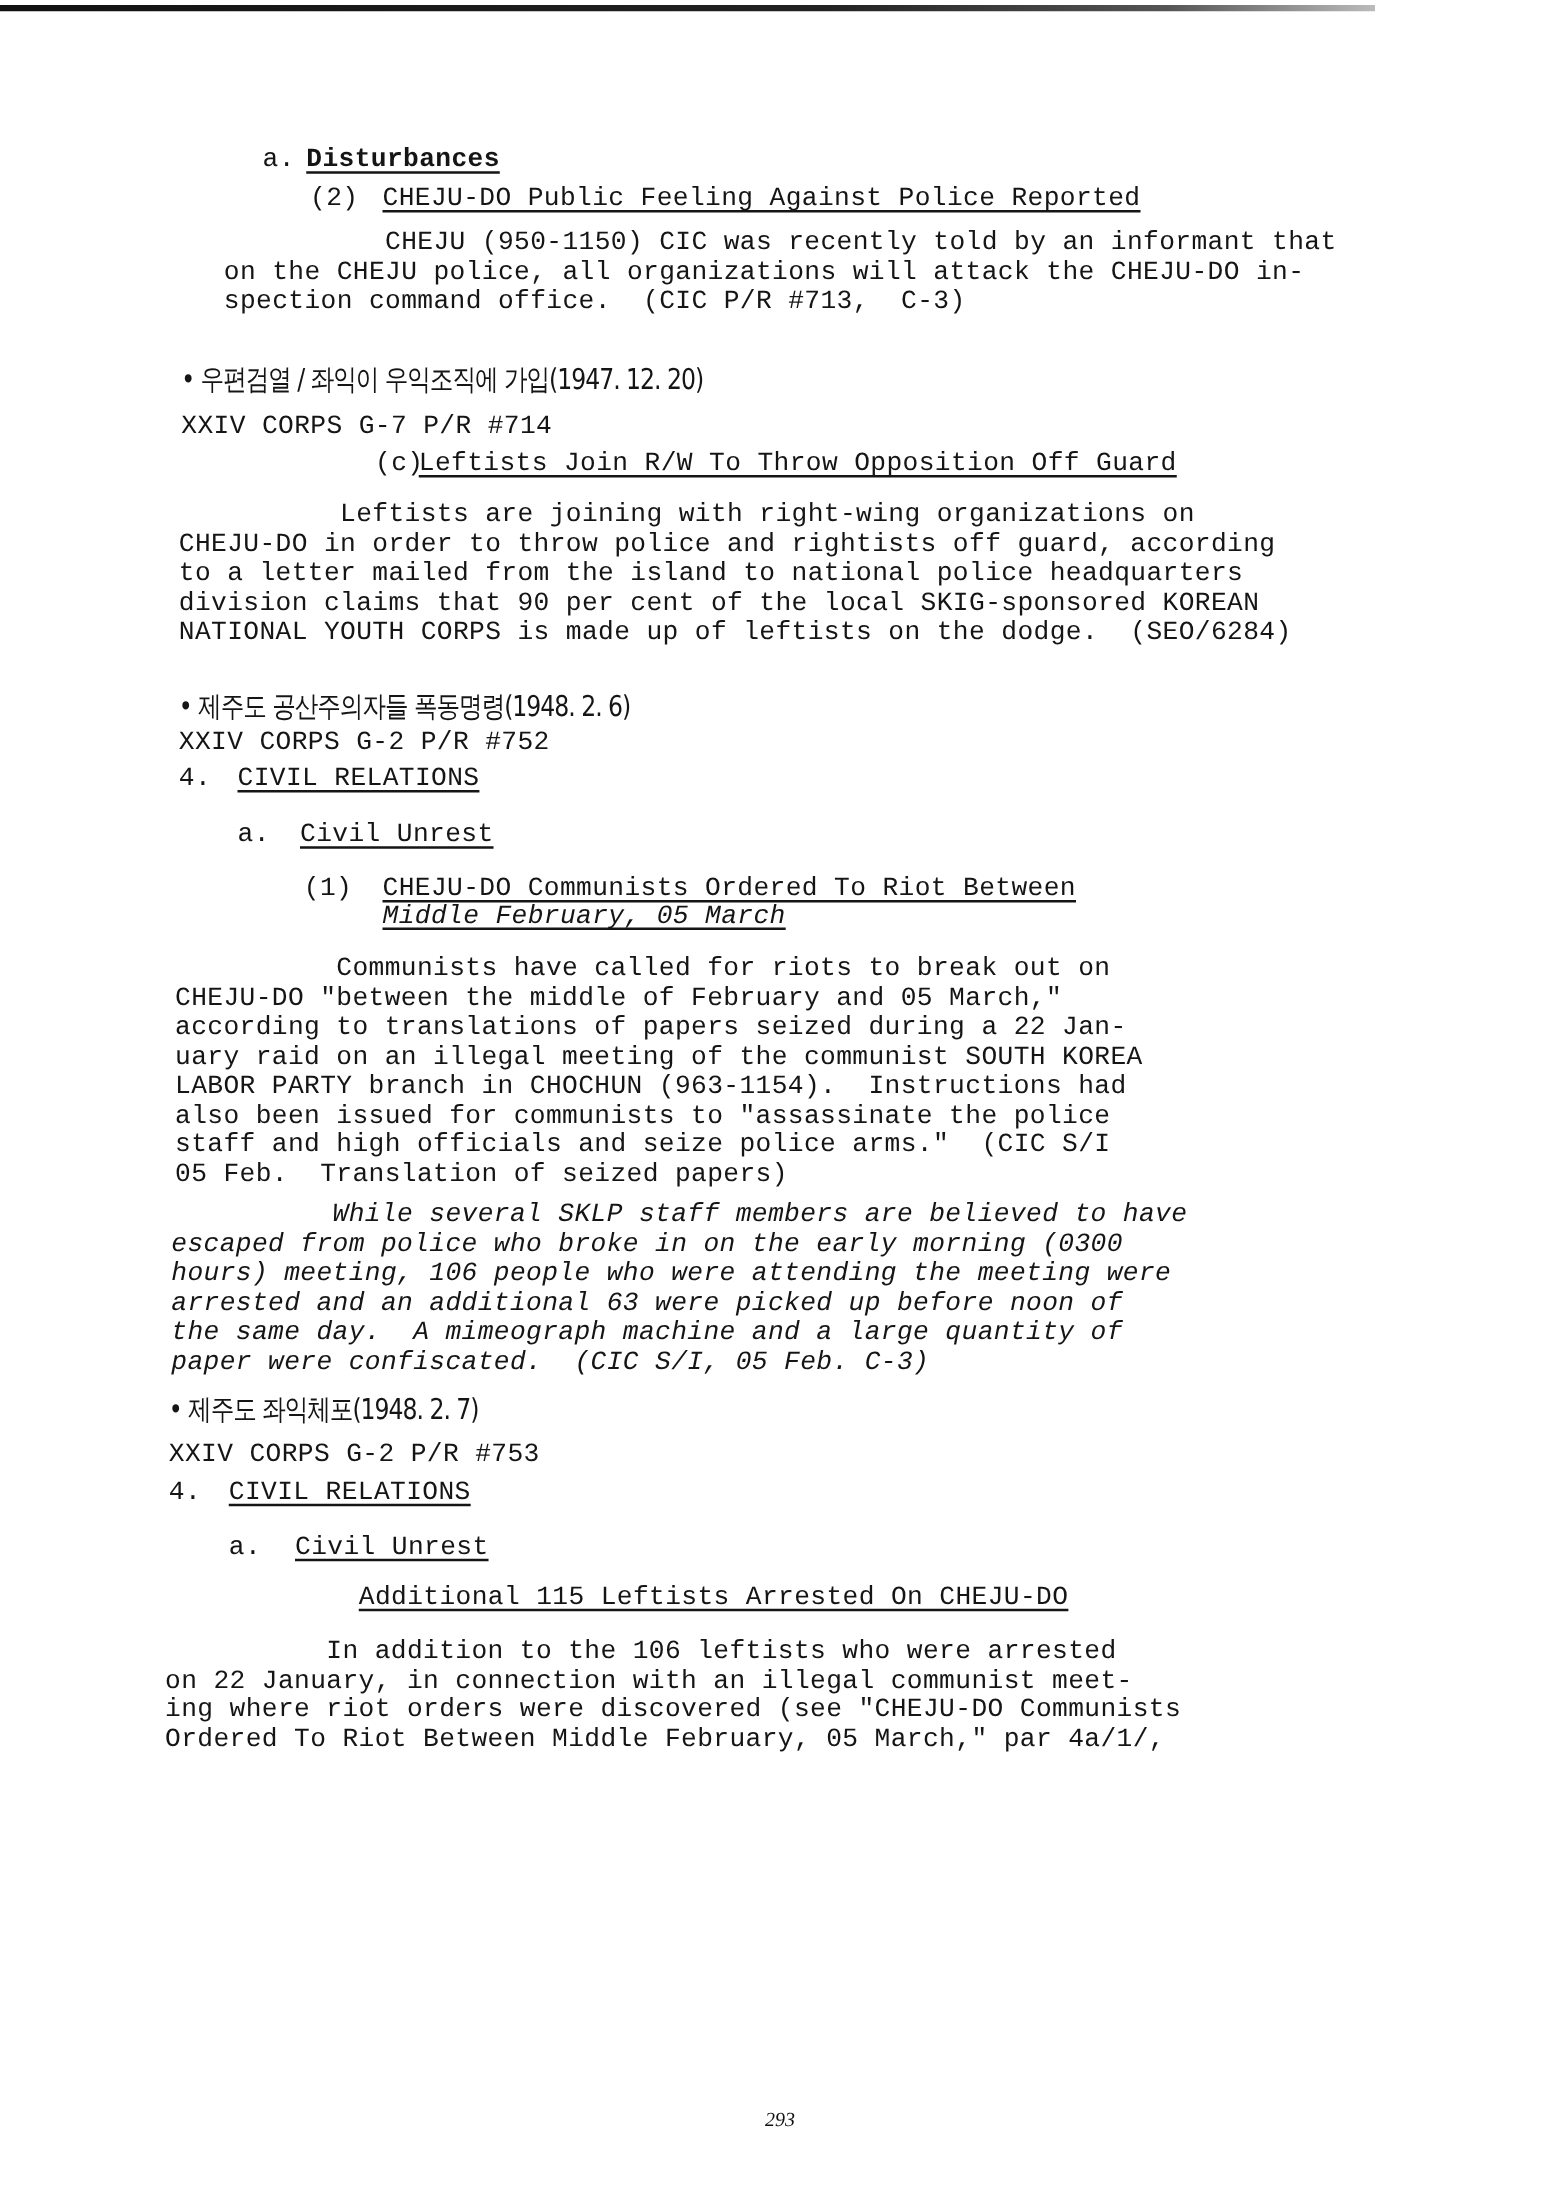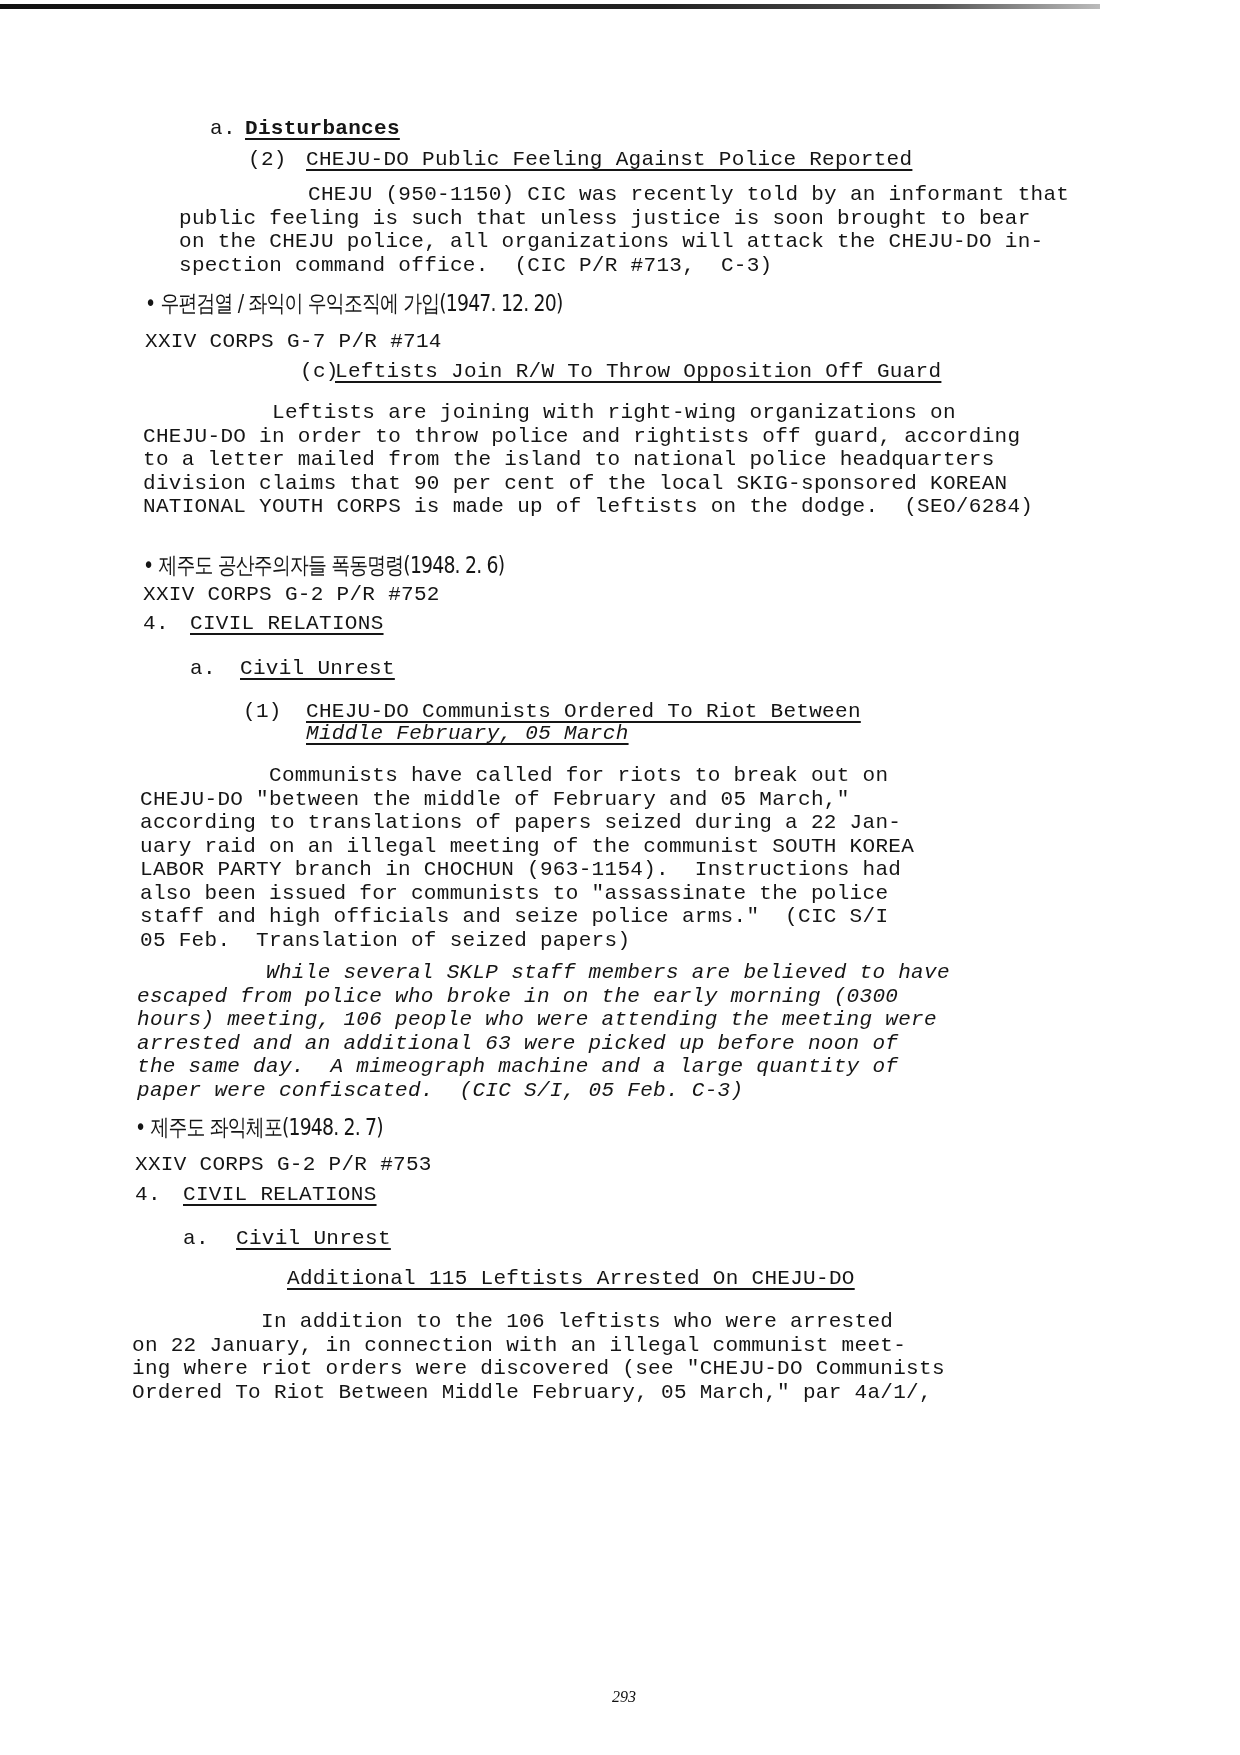--- a/index.html
+++ b/index.html
@@ -34,21 +34,20 @@
 <body>
 
 <div class="topbar"></div>
 
 <div class="tw" style="left:210px;top:117px;">a.</div>
 <div class="tw u" style="left:245px;top:117px;font-weight:bold;">Disturbances</div>
 <div class="tw" style="left:248px;top:148px;">(2)</div>
 <div class="tw u" style="left:306px;top:148px;">CHEJU-DO Public Feeling Against Police Reported</div>
 <div class="para" style="left:143px;top:183px;margin-left:36px;">
   <div>          CHEJU (950-1150) CIC was recently told by an informant that</div>
-  <div>public feeling is such that unless justice is soon brought to bear</div>
   <div>on the CHEJU police, all organizations will attack the CHEJU-DO in-</div>
   <div>spection command office.  (CIC P/R #713,  C-3)</div>
 </div>
 
 <div class="ko" style="left:145px;top:288px;">• 우편검열 / 좌익이 우익조직에 가입(1947. 12. 20)</div>
 <div class="tw" style="left:145px;top:330px;">XXIV CORPS G-7 P/R #714</div>
 <div class="tw" style="left:300px;top:360px;">(c)</div>
 <div class="tw u" style="left:335px;top:360px;">Leftists Join R/W To Throw Opposition Off Guard</div>
 <div class="para" style="left:143px;top:401px;">
   <div>          Leftists are joining with right-wing organizations on</div>

